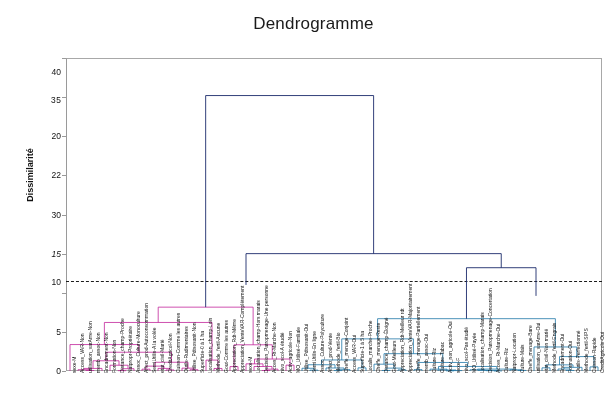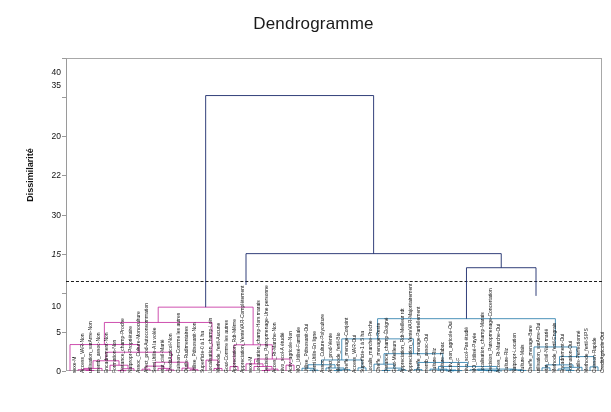--- a/index.html
+++ b/index.html
@@ -28,31 +28,31 @@
   <div id="title">Dendrogramme</div>
   <div id="ylabel">Dissimilarité</div>
 
   <div id="plot">
     <div class="frame"></div>
     <div id="yticks">
         <div class="ytick" style="top: 313px;">0</div>
         <div class="ytickmark" style="top: 313px;"></div>
         <div class="ytick" style="top: 273.875px;">5</div>
         <div class="ytickmark" style="top: 273.875px;"></div>
-        <div class="ytick" style="top: 248px;">10</div>
+        <div class="ytick" style="top: 224px;">10</div>
         <div class="ytickmark" style="top: 234.75px;"></div>
         <div class="ytick" style="top: 195.625px; font-style: italic;">15</div>
         <div class="ytickmark" style="top: 195.625px;"></div>
         <div class="ytick" style="top: 156.5px;">30</div>
         <div class="ytickmark" style="top: 156.5px;"></div>
         <div class="ytick" style="top: 117.375px;">22</div>
         <div class="ytickmark" style="top: 117.375px;"></div>
         <div class="ytick" style="top: 78.25px;">20</div>
         <div class="ytickmark" style="top: 78.25px;"></div>
-        <div class="ytick" style="top: 27px;">35</div>
+        <div class="ytick" style="top: 43px; font-family: Liberation Mono, monospace;">35</div>
         <div class="ytickmark" style="top: 39.125px;"></div>
         <div class="ytick" style="top: 14px;">40</div>
         <div class="ytickmark" style="top: 0px;"></div>
       </div>
     <div class="cutline" id="cutline" style="top: 223.012px;"></div>
     <svg id="tree" width="536" height="313">
         <path d="M20,313 L20,312.4678173238041 L28,312.4678173238041 L28,313" fill="none" stroke="#c2249a" stroke-width="0.8"></path>
         <path d="M12,313 L12,311.69049485440394 L24,311.69049485440394 L24,312.4678173238041" fill="none" stroke="#c2249a" stroke-width="0.8"></path>
         <path d="M18,311.69049485440394 L18,310.4372984154191 L36,310.4372984154191 L36,313" fill="none" stroke="#c2249a" stroke-width="0.8"></path>
         <path d="M52,313 L52,312.6363994284006 L60,312.6363994284006 L60,313" fill="none" stroke="#c2249a" stroke-width="0.8"></path>

